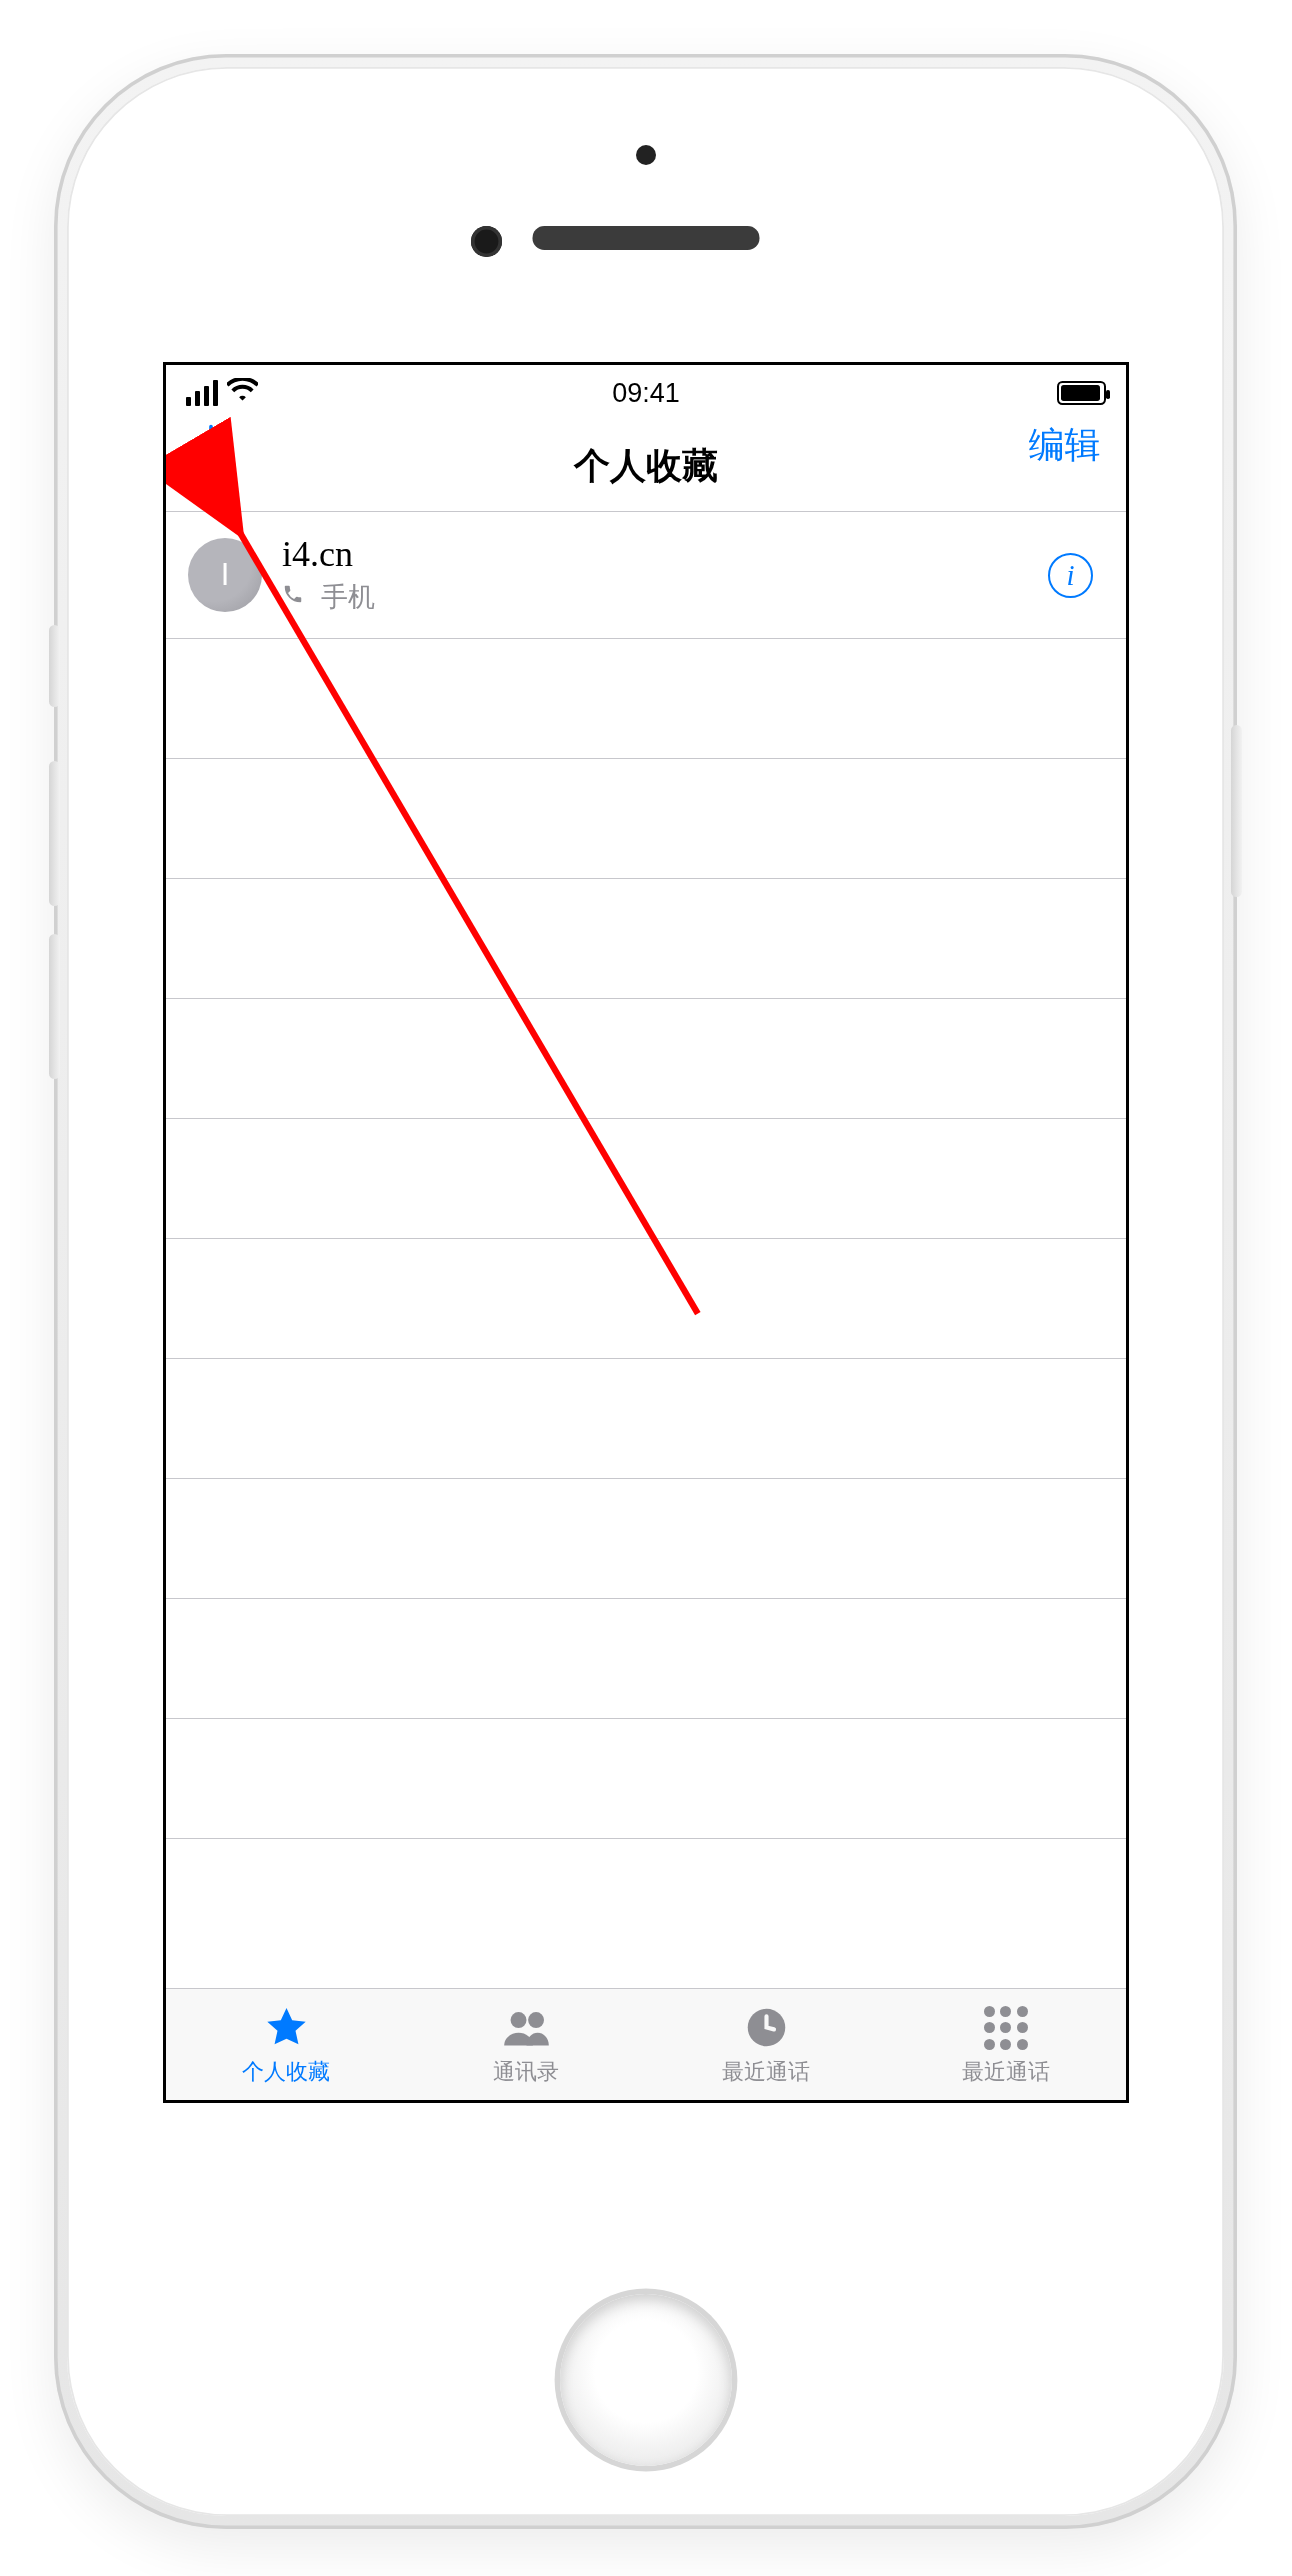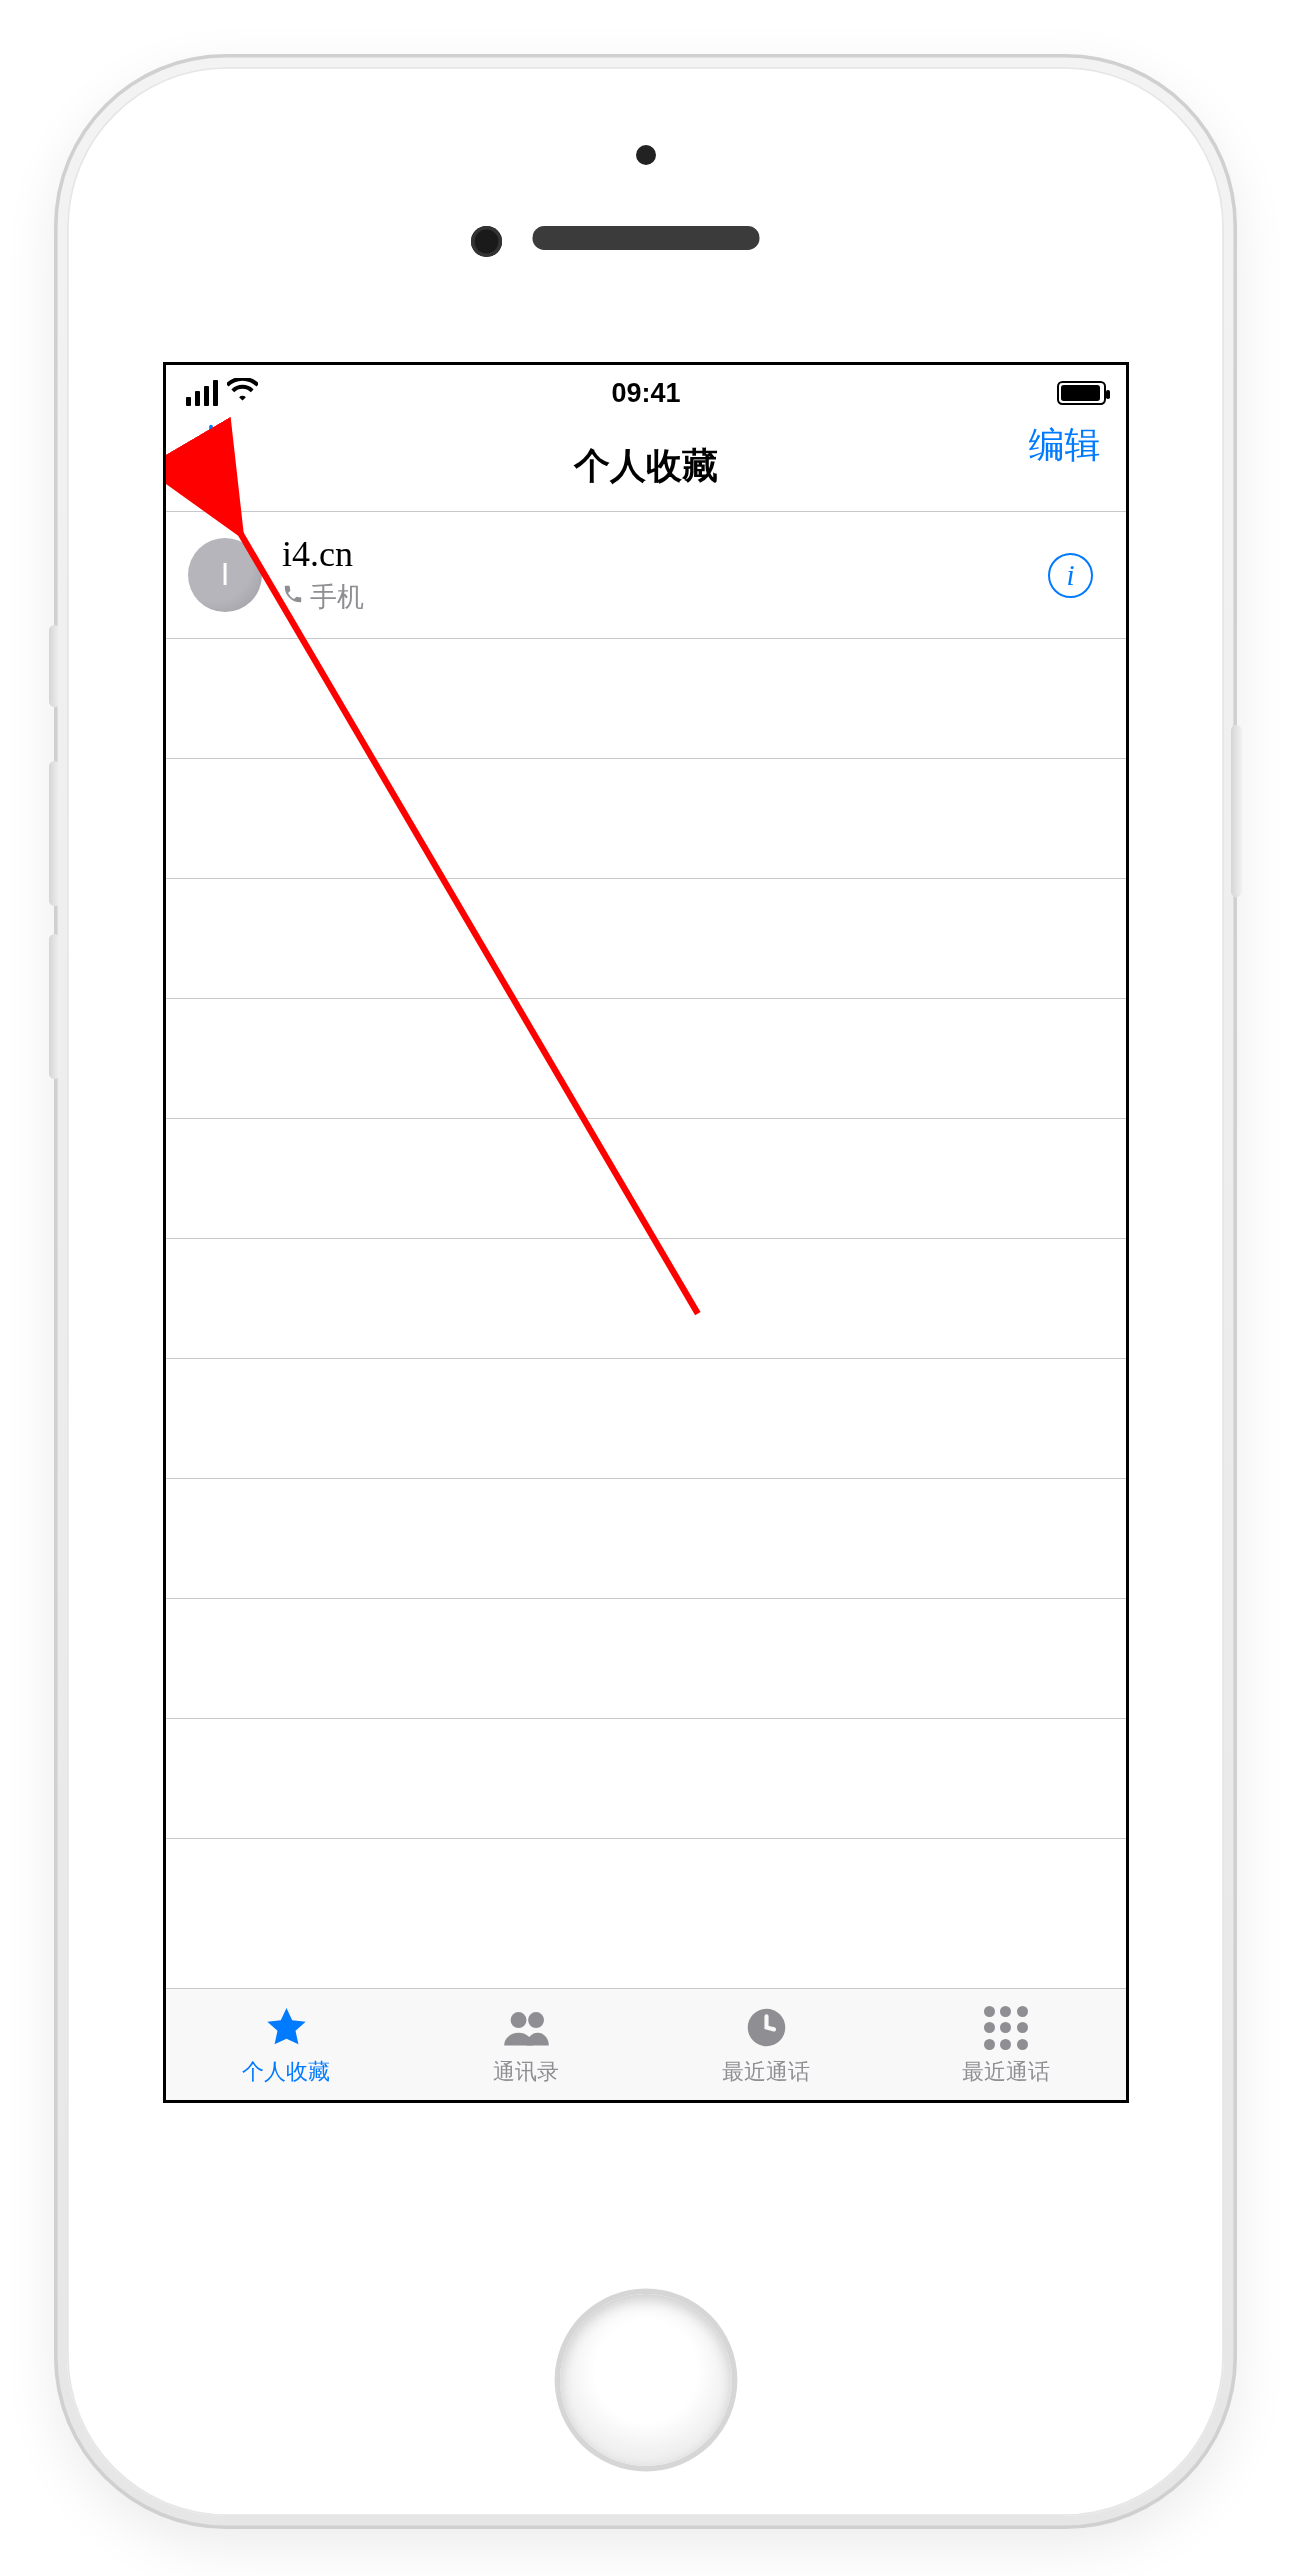--- a/index.html
+++ b/index.html
@@ -53,21 +53,21 @@
 
   
   .status-bar {
     position: relative;
     height: 56px;
     display: flex; align-items: center; justify-content: space-between;
     padding: 0 20px; font-size: 27px; font-weight: 600;
   }
   .status-left, .status-right { display: flex; align-items: center; gap: 9px; min-width: 181px; }
   .status-right { justify-content: flex-end; }
-  .status-center { position: absolute; left: 0; right: 0; text-align: center; font-size: 27px; font-weight: 700; pointer-events: none; }
+  .status-center { position: absolute; left: 0; right: 0; text-align: center; font-size: 27px; font-weight: 400; pointer-events: none; }
   .signal-bars { display: flex; align-items: flex-end; gap: 3.6px; height: 25.4px; }
   .signal-bars span { width: 5.4px; background:#000; border-radius:0.9px; }
   .signal-bars span:nth-child(1){height:9px;} .signal-bars span:nth-child(2){height:14.5px;}
   .signal-bars span:nth-child(3){height:20px;} .signal-bars span:nth-child(4){height:25.4px;}
   .battery {
     position: relative; width: 49px; height: 23.6px; border: 2.7px solid #000; border-radius: 5.4px;
   }
   .battery::after { content:""; position:absolute; right:-6.3px; top:6.3px; width:4.5px; height:9px; background:#000; border-radius:1.8px; }
   .battery .fill { position:absolute; left:1.8px; top:1.8px; bottom:1.8px; right:3.6px; background:#000; border-radius:2.7px; }
 
@@ -96,21 +96,21 @@
   }
   .row.empty { height: 120px; padding: 0; }
   .avatar {
     width: 74px; height: 74px; border-radius: 50%;
     background: radial-gradient(circle at 35% 35%, #b5b5bb 0 55%, #9a9aa0 100%);
     color: #fff; display:flex; align-items:center; justify-content:center;
     font-size: 31px; font-weight: 500; margin-right: 20px; flex: none;
   }
   .row-center { flex: 1 1 auto; min-width: 0; }
   .row-name { font-size: 36px; font-weight: 400; color:#000; line-height: 1.1; font-family: Liberation Serif, serif; }
-  .row-sub  { display:flex; align-items:center; gap:6px; font-size: 27px; color:#8e8e93; margin-top: 3.6px; }
+  .row-sub  { display:flex; align-items:center; gap:17px; font-size: 27px; color:#8e8e93; margin-top: 3.6px; }
   .info-btn {
     flex: none; width: 45px; height: 45px; border: 2.7px solid #007aff; border-radius: 50%;
     color:#007aff; display:flex; align-items:center; justify-content:center; font-size:29px; font-family: Georgia, "Times New Roman", serif; font-style: italic; line-height: 1;
   }
 
   
   .tab-bar {
     position: absolute; left: 0; right: 0; bottom: 0; height: 112px;
     display: flex; border-top: 0.9px solid #c7c7cc; background: #f8f8f8;
   }

